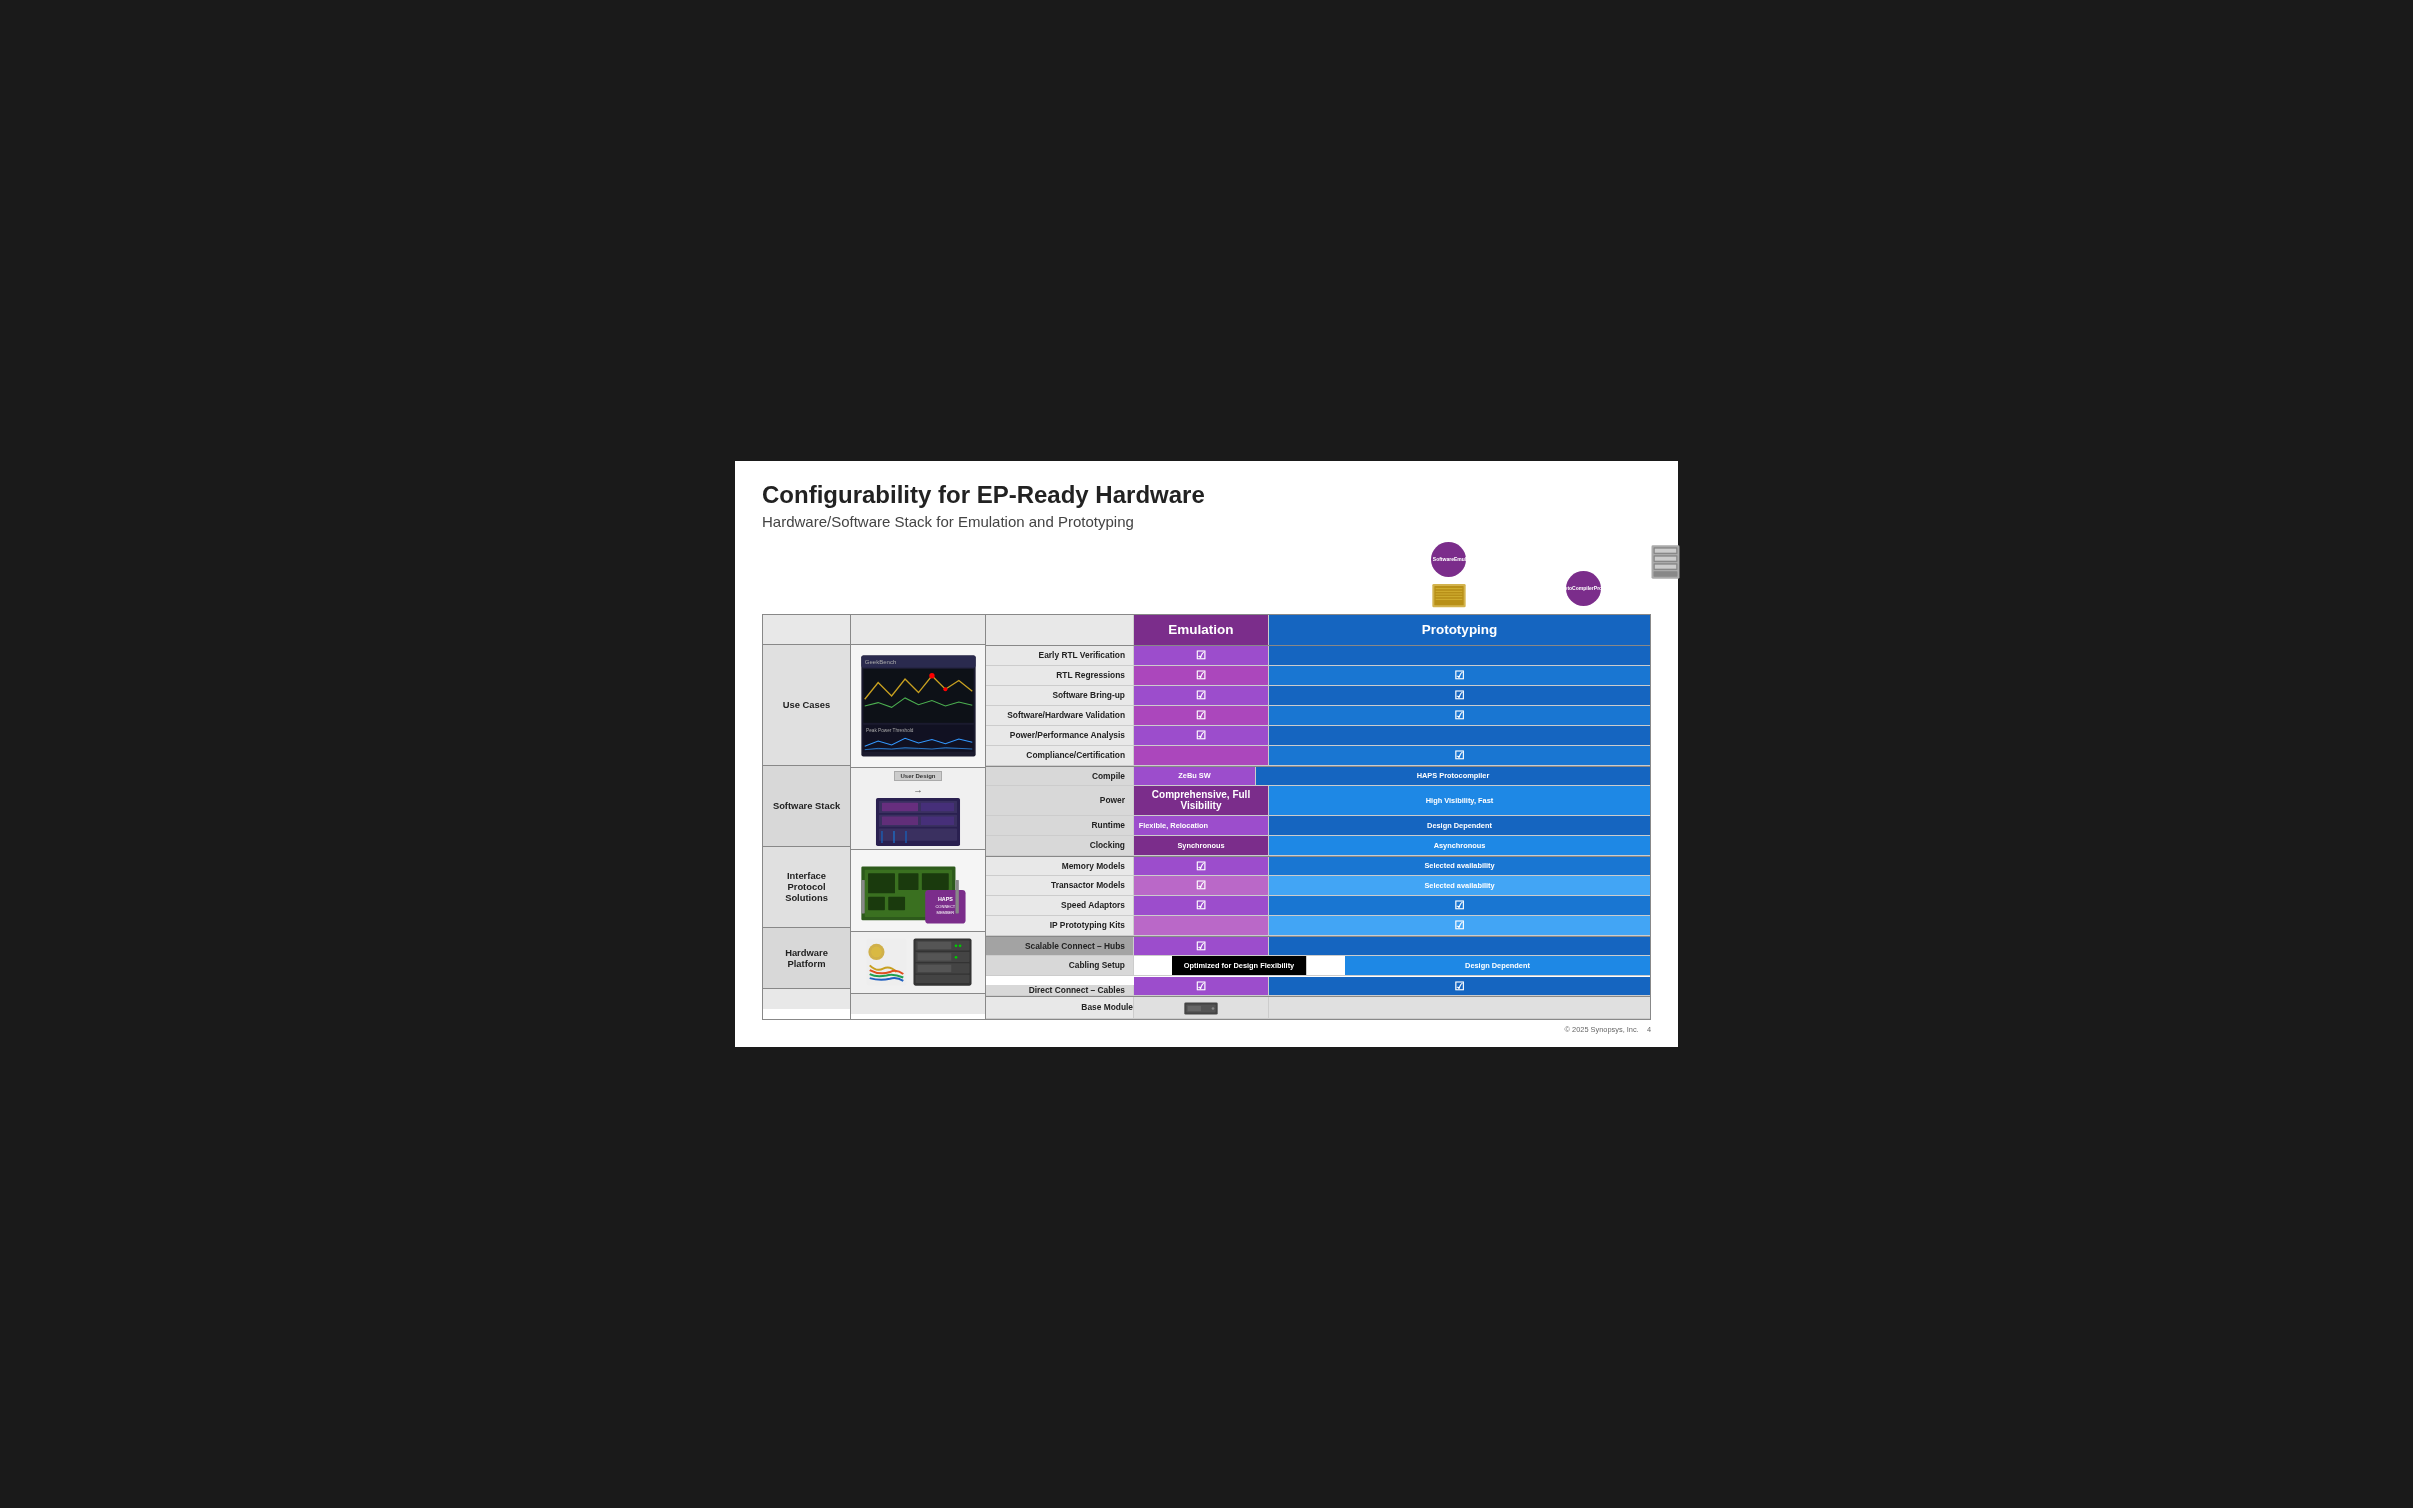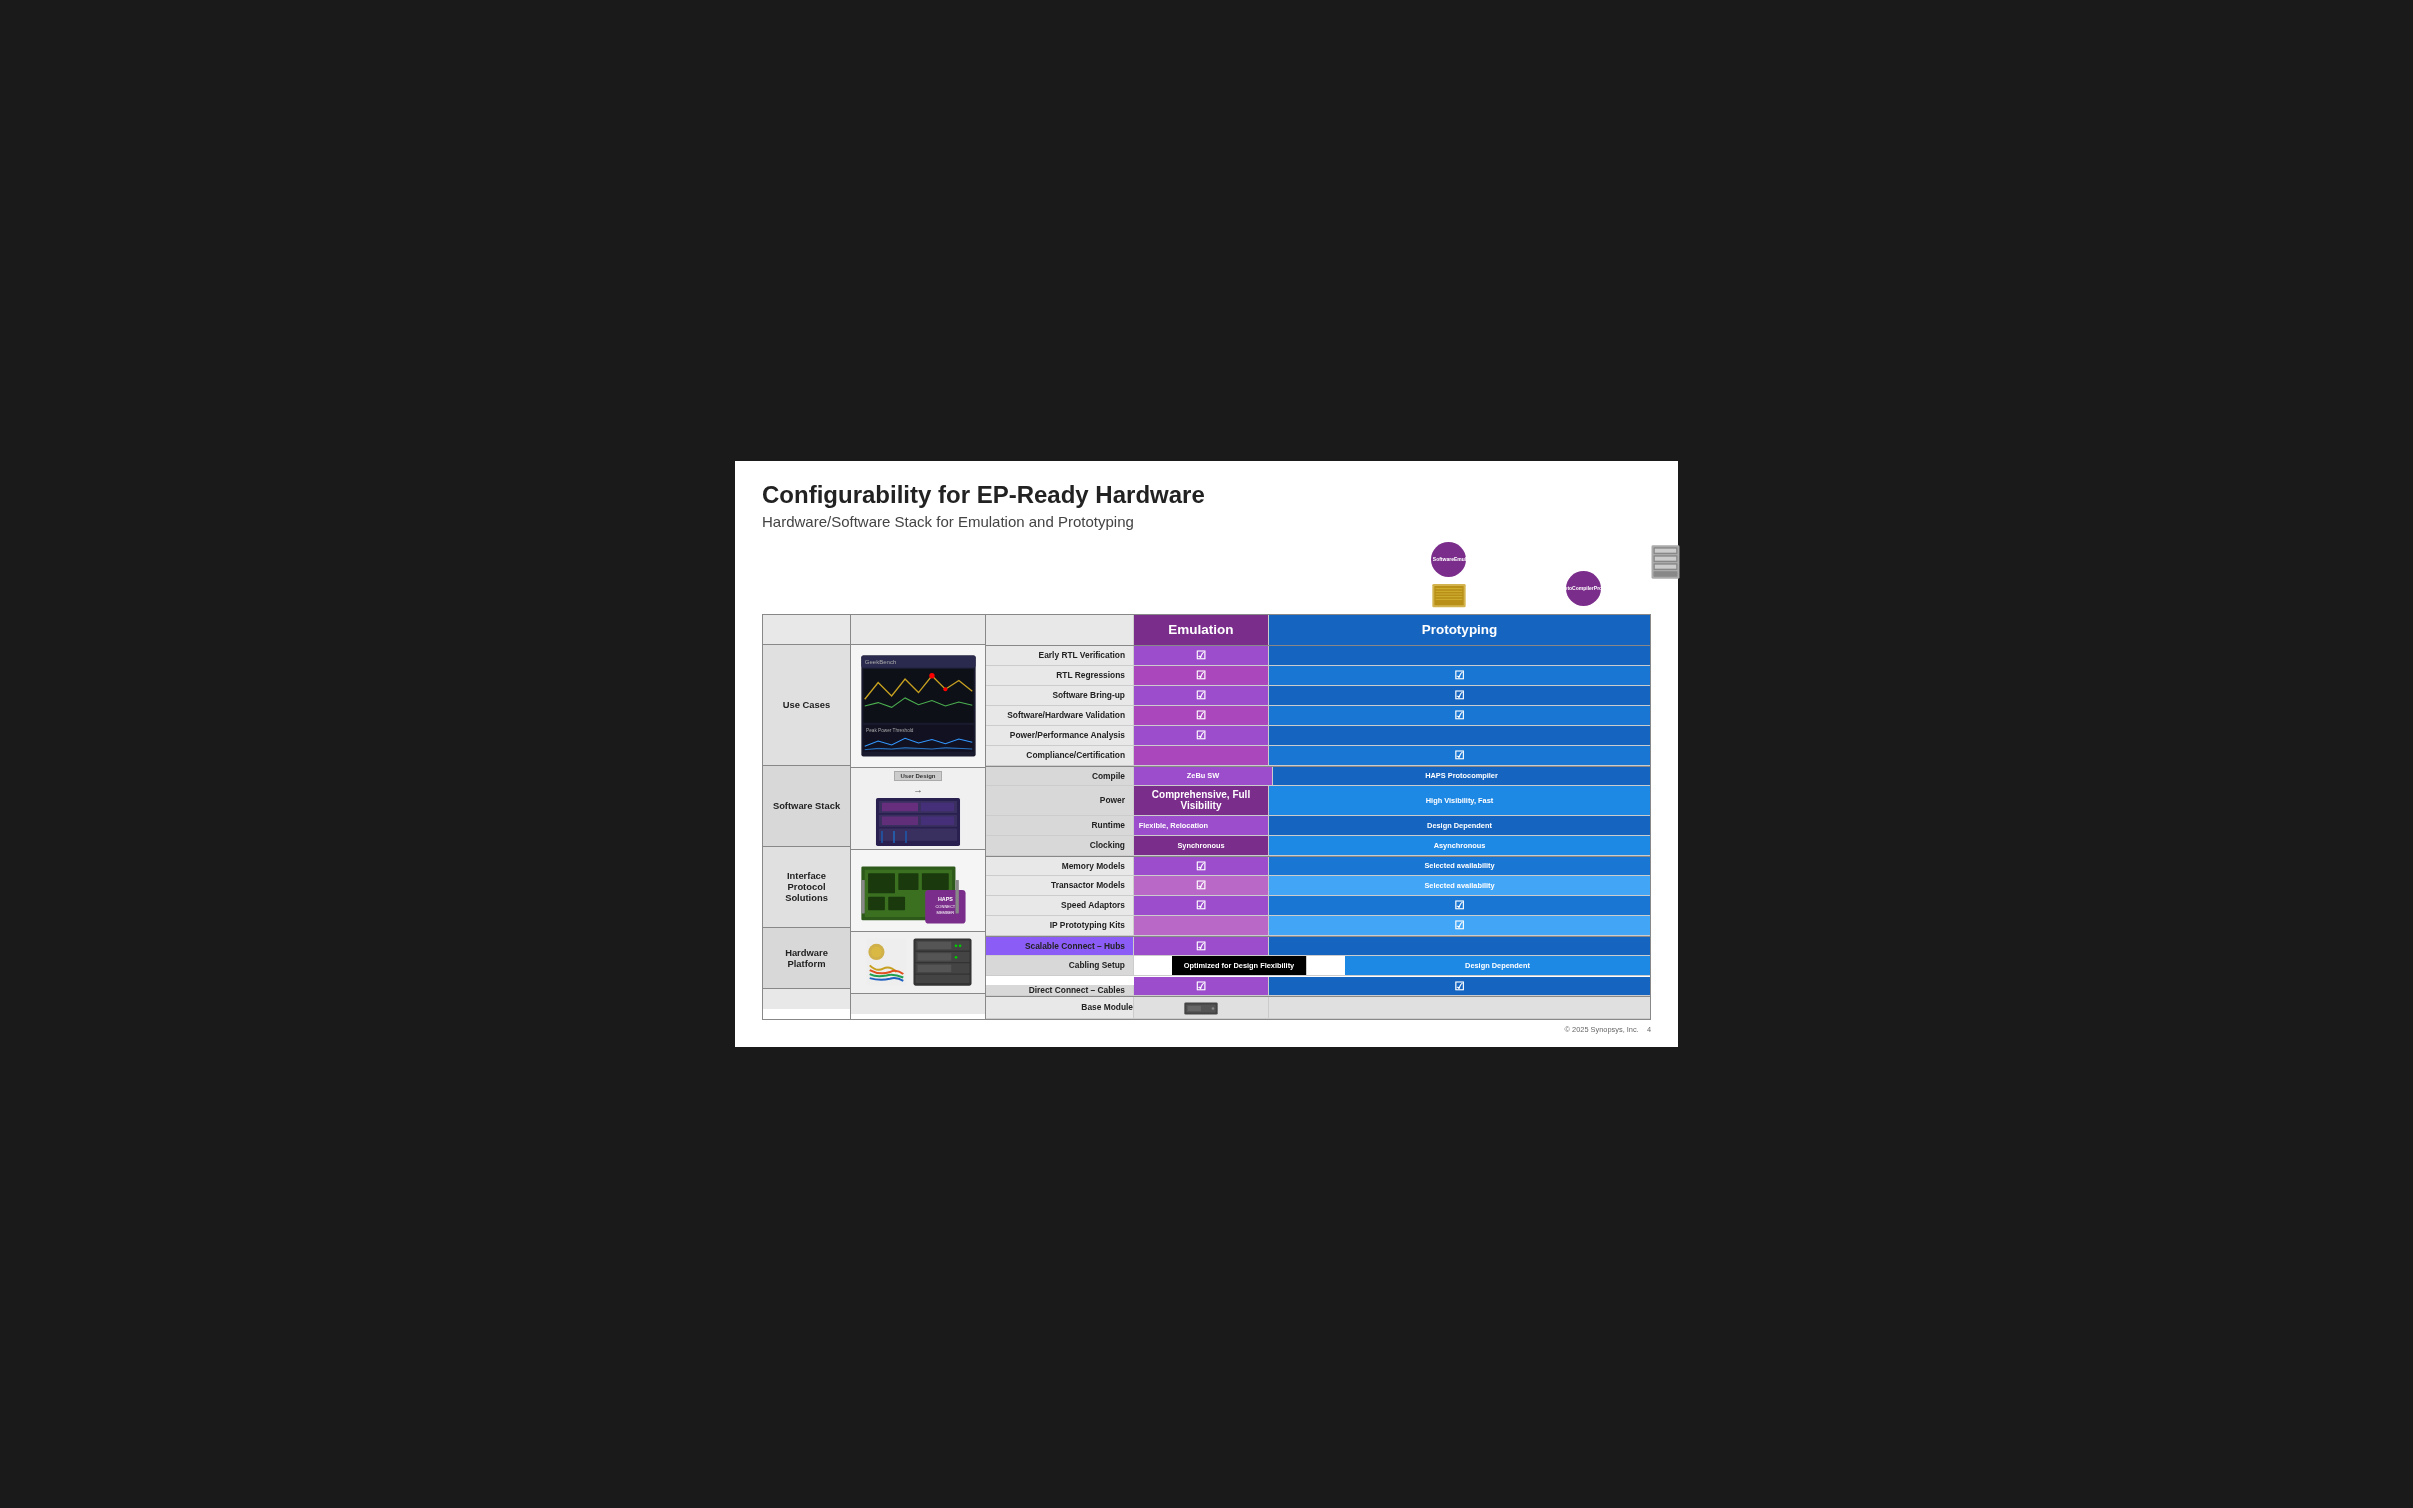--- a/index.html
+++ b/index.html
@@ -287,21 +287,21 @@
   </div>
           <div style="display: flex; min-height: 20px; border-bottom: 0.7px solid rgb(204, 204, 204);">
     <div style="width:148px;flex-shrink:0;background:#e8e8e8;border-right:0.7px solid #ccc;display:flex;align-items:center;justify-content:flex-end;padding-right:8px;font-size:8.4px;font-weight:bold;color:#222;">Compliance/Certification</div>
     <div style="width:135px;flex-shrink:0;background:#ab47bc;border-right:0.7px solid #ccc;display:flex;align-items:center;justify-content:center;padding:2px;"></div>
     <div style="flex:1;background:#1976d2;display:flex;align-items:center;justify-content:center;padding:2px;">
               <span style="color:white;font-size:11.4px;font-weight:bold;">☑</span>
             </div>
   </div>
           <div style="display: flex; min-height: 20px; border-bottom: 0.7px solid rgb(204, 204, 204); border-top: 1.3px solid rgb(136, 136, 136);">
     <div style="width:148px;flex-shrink:0;background:#d8d8d8;border-right:0.7px solid #ccc;display:flex;align-items:center;justify-content:flex-end;padding-right:8px;font-size:8.4px;font-weight:bold;color:#222;">Compile</div>
-    <div style="width:139px;flex-shrink:0;background:#9c4dcc;border-right:0.7px solid #ccc;display:flex;align-items:center;justify-content:center;padding:2px;">
+    <div style="width:122px;flex-shrink:0;background:#9c4dcc;border-right:0.7px solid #ccc;display:flex;align-items:center;justify-content:center;padding:2px;">
               <span style="color:white;font-size:7.4px;font-weight:bold;text-align:center;padding:1.3px 2.7px;">ZeBu SW</span>
             </div>
     <div style="flex:1;background:#1565c0;display:flex;align-items:center;justify-content:center;padding:2px;">
               <span style="color:white;font-size:7.4px;font-weight:bold;text-align:center;padding:1.3px 2.7px;">HAPS Protocompiler</span>
             </div>
   </div>
           <div style="display: flex; min-height: 20px; border-bottom: 0.7px solid rgb(204, 204, 204);">
     <div style="width:148px;flex-shrink:0;background:#d8d8d8;border-right:0.7px solid #ccc;display:flex;align-items:center;justify-content:flex-end;padding-right:8px;font-size:8.4px;font-weight:bold;color:#222;">Power</div>
     <div style="width:135px;flex-shrink:0;background:#7b2d8b;border-right:0.7px solid #ccc;display:flex;align-items:center;justify-content:center;padding:2px;">
               <span style="color:white;font-size:10px;font-weight:bold;text-align:center;padding:1.3px 2.7px;">Comprehensive, Full Visibility</span>
@@ -356,21 +356,21 @@
             </div>
   </div>
           <div style="display: flex; min-height: 20px; border-bottom: 0.7px solid rgb(204, 204, 204);">
     <div style="width:148px;flex-shrink:0;background:#e8e8e8;border-right:0.7px solid #ccc;display:flex;align-items:center;justify-content:flex-end;padding-right:8px;font-size:8.4px;font-weight:bold;color:#222;">IP Prototyping Kits</div>
     <div style="width:135px;flex-shrink:0;background:#ba68c8;border-right:0.7px solid #ccc;display:flex;align-items:center;justify-content:center;padding:2px;"></div>
     <div style="flex:1;background:#42a5f5;display:flex;align-items:center;justify-content:center;padding:2px;">
               <span style="color:white;font-size:11.4px;font-weight:bold;">☑</span>
             </div>
   </div>
           <div style="display: flex; min-height: 20px; border-bottom: 0.7px solid rgb(204, 204, 204); border-top: 1.3px solid rgb(136, 136, 136);">
-    <div style="width:148px;flex-shrink:0;background:#8b5cf6;border-right:0.7px solid #ccc;display:flex;align-items:center;justify-content:flex-end;padding-right:8px;font-size:8.4px;font-weight:bold;color:#222;">Scalable Connect – Hubs</div>
+    <div style="width:148px;flex-shrink:0;background:#a3a3a3;border-right:0.7px solid #ccc;display:flex;align-items:center;justify-content:flex-end;padding-right:8px;font-size:8.4px;font-weight:bold;color:#222;">Scalable Connect – Hubs</div>
     <div style="width:135px;flex-shrink:0;background:#9c4dcc;border-right:0.7px solid #ccc;display:flex;align-items:center;justify-content:center;padding:2px;">
               <span style="color:white;font-size:11.4px;font-weight:bold;">☑</span>
             </div>
     <div style="flex:1;background:#1565c0;display:flex;align-items:center;justify-content:center;padding:2px;"></div>
   </div>
           <div style="display: flex; min-height: 20px; border-bottom: 0.7px solid rgb(204, 204, 204); gap: 38px;">
     <div style="width:148px;flex-shrink:0;background:#d8d8d8;border-right:0.7px solid #ccc;display:flex;align-items:center;justify-content:flex-end;padding-right:8px;font-size:8.4px;font-weight:bold;color:#222;">Cabling Setup</div>
     <div style="width:135px;flex-shrink:0;background:#000000;border-right:0.7px solid #ccc;display:flex;align-items:center;justify-content:center;padding:2px;">
               <span style="color:white;font-size:7.4px;font-weight:bold;text-align:center;padding:1.3px 2.7px;">Optimized for Design Flexibility</span>
             </div>

